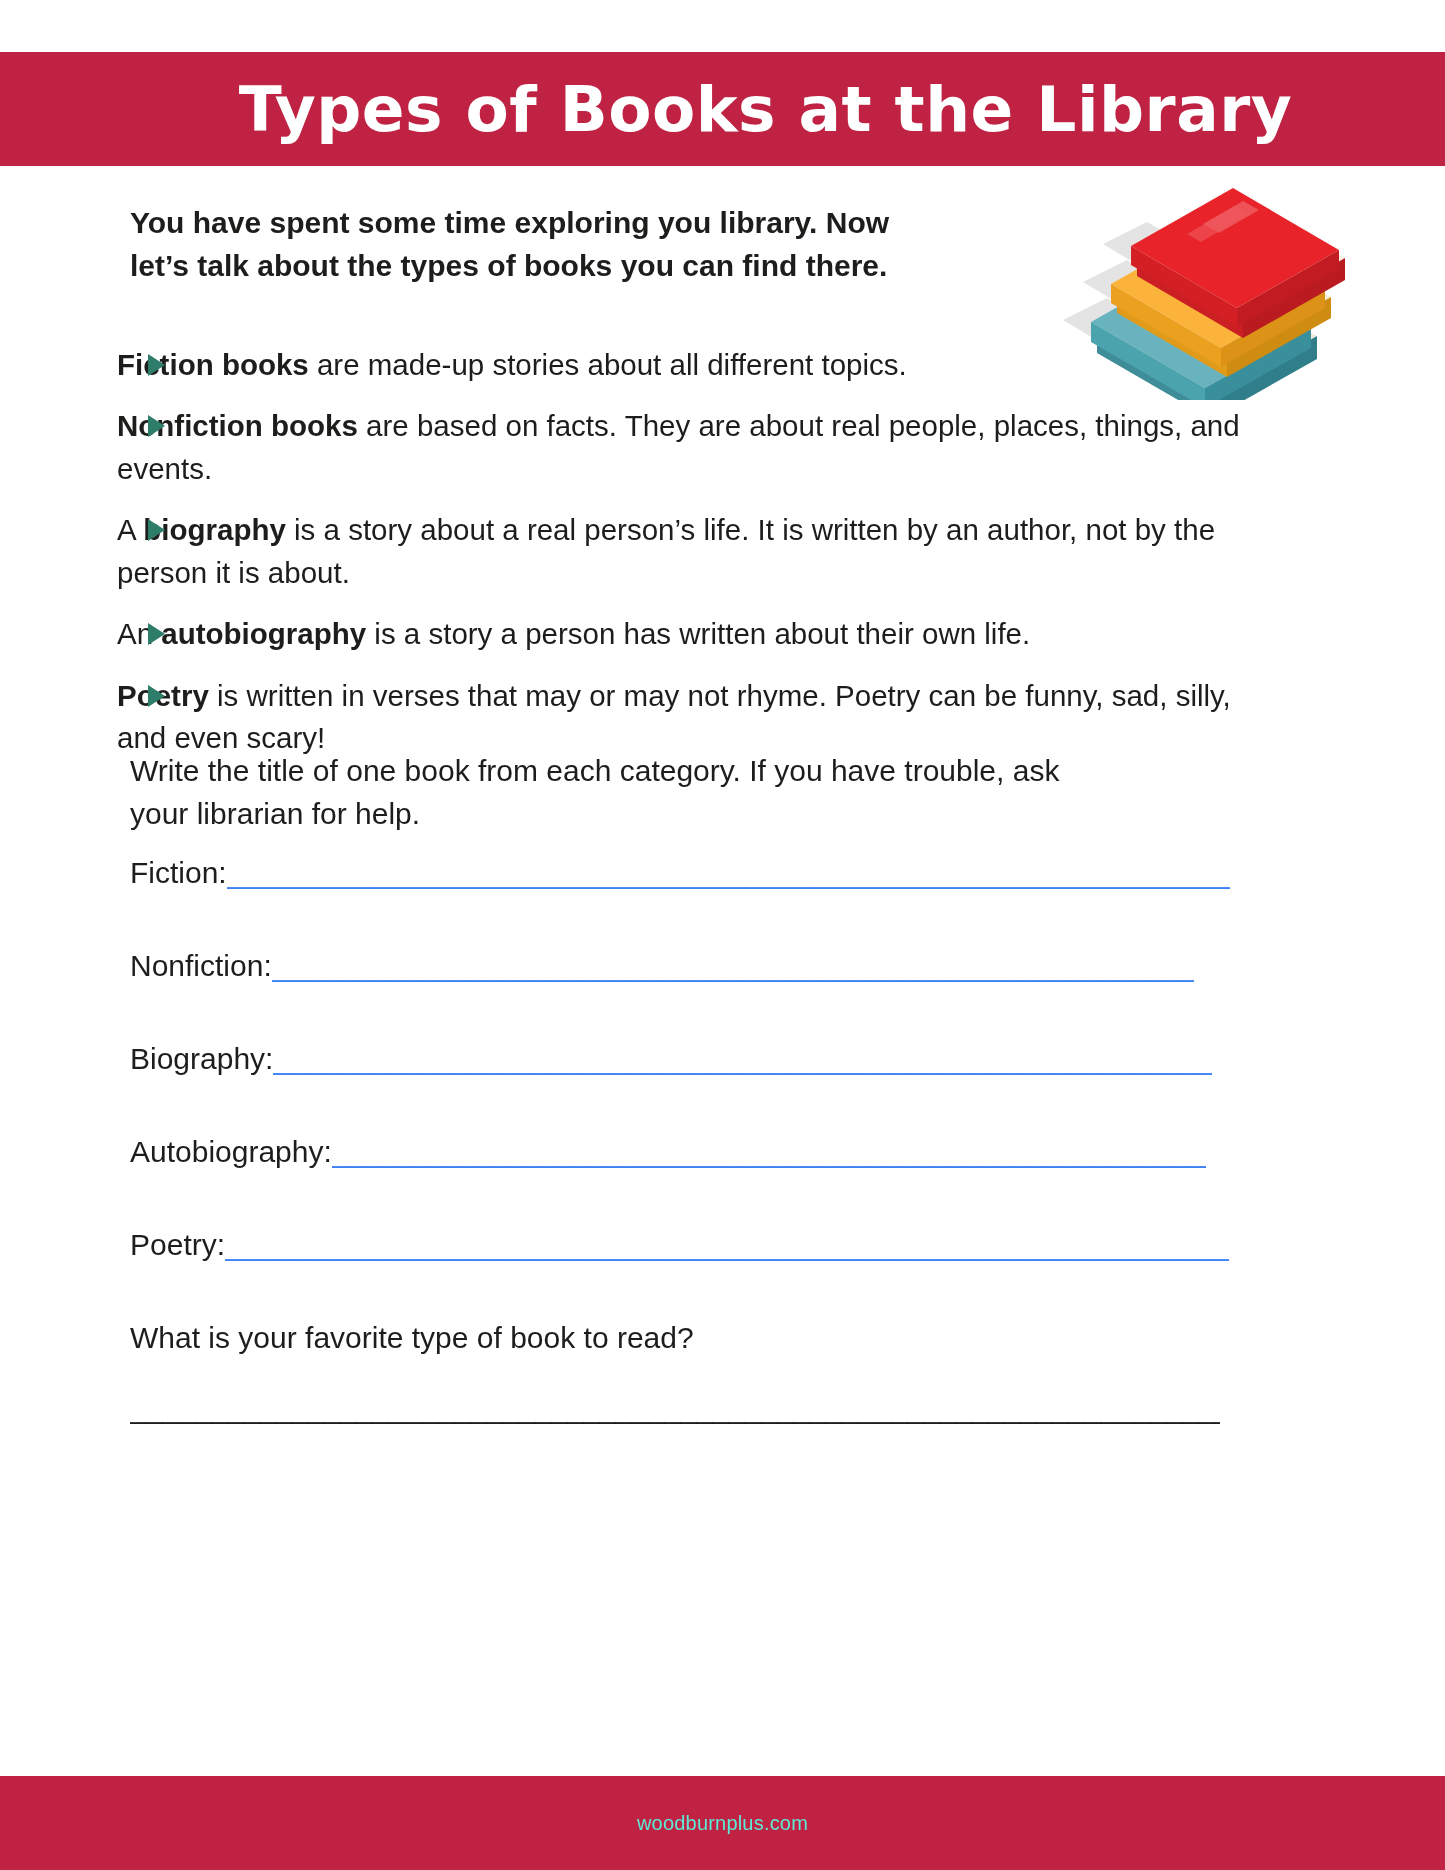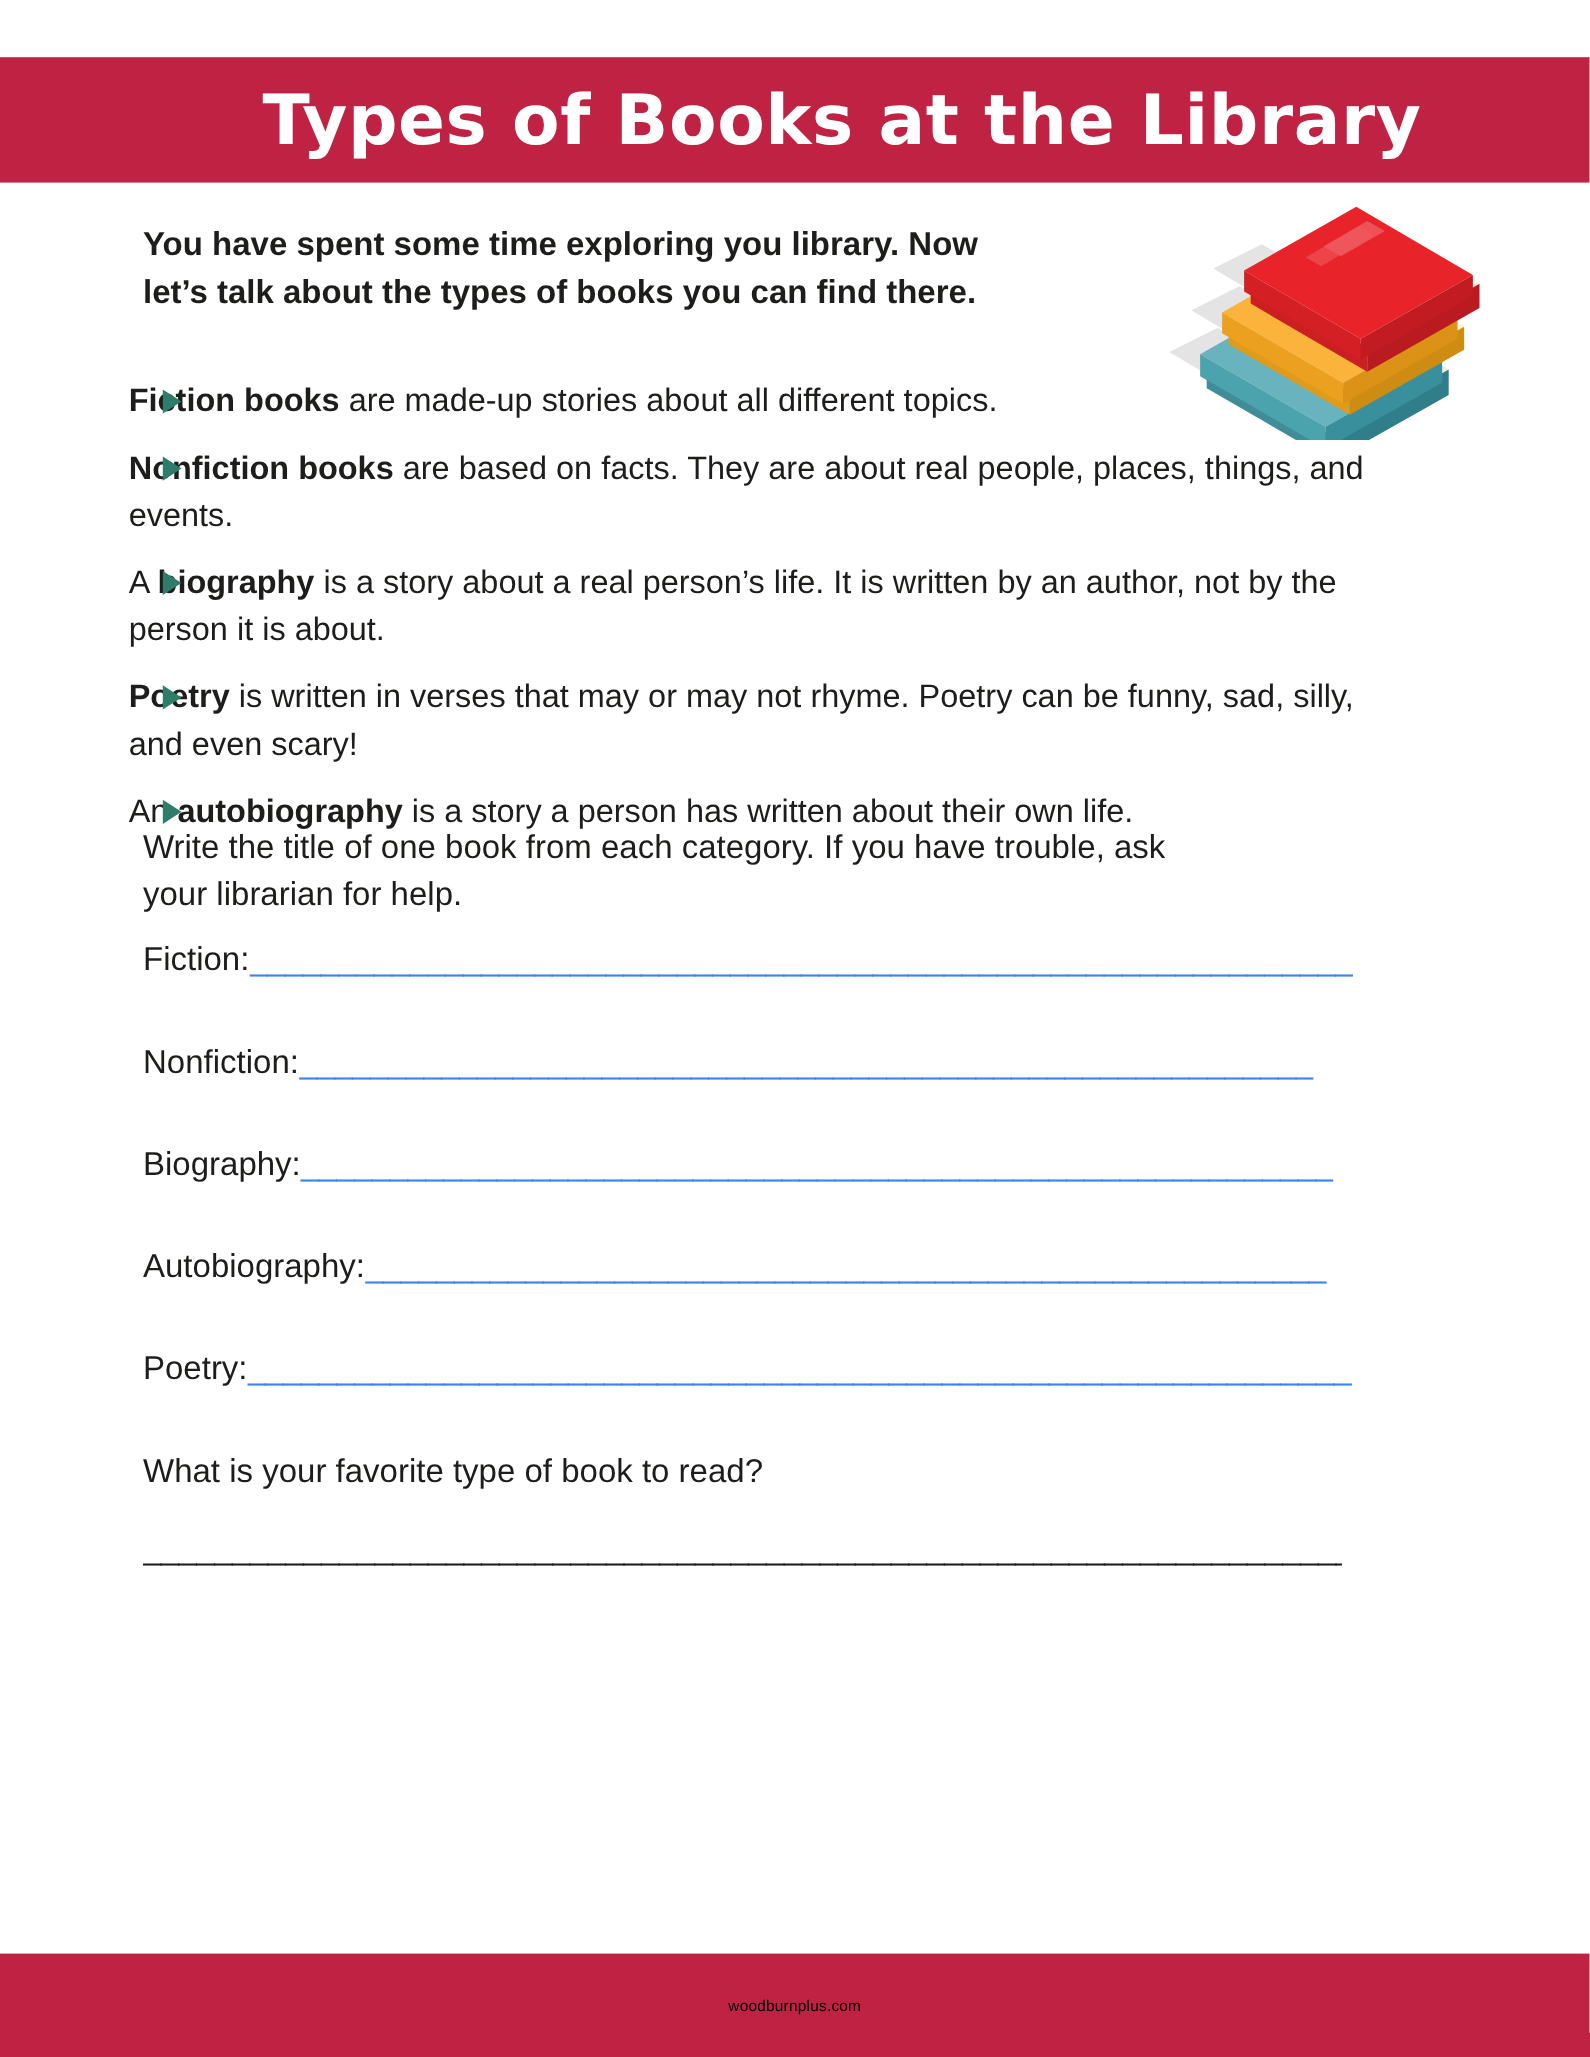--- a/index.html
+++ b/index.html
@@ -169,22 +169,22 @@
     left: 0;
     top: 1776px;
     width: 1445px;
     height: 94px;
     background: #bf2242;
     display: flex;
     align-items: center;
     justify-content: center;
   }
   .footer-text {
-    color: #000000;
-    font-size: 14px;
+    color: #5eead4;
+    font-size: 20px;
     letter-spacing: 0.2px;
   }
 </style>
 </head>
 <body>
 
 <div class="header-band">
   <div class="header-title">Types of Books at the Library</div>
 </div>
 
@@ -242,26 +242,26 @@
       <b>Nonfiction books</b><span> are based on facts. They are about real people, places, things, and events.</span>
     </div>
 
     <div class="bullet-item">
       <span class="bullet-marker"></span>
       <span>A </span><b>biography</b><span> is a story about a real person’s life. It is written  by an author, not by the person it is about.</span>
     </div>
 
     <div class="bullet-item">
       <span class="bullet-marker"></span>
+      <span>An </span><b>autobiography</b><span> is a story a person has written about    their own life.</span>
+    </div>
+
+    <div class="bullet-item">
+      <span class="bullet-marker"></span>
       <b>Poetry</b><span> is written in verses that may or may not rhyme.    Poetry can be funny, sad, silly, and even scary!</span>
-    </div>
-
-    <div class="bullet-item">
-      <span class="bullet-marker"></span>
-      <span>An </span><b>autobiography</b><span> is a story a person has written about    their own life.</span>
     </div>
 
   </div>
 
   <div class="instruction">
     <span>Write the title of one book from each category. If you have trouble, ask</span><br>
     <span>your librarian for help.</span>
   </div>
 
   <div class="blanks">

